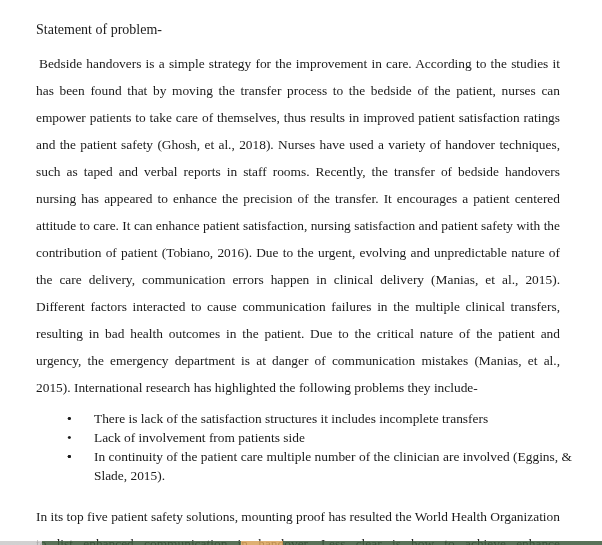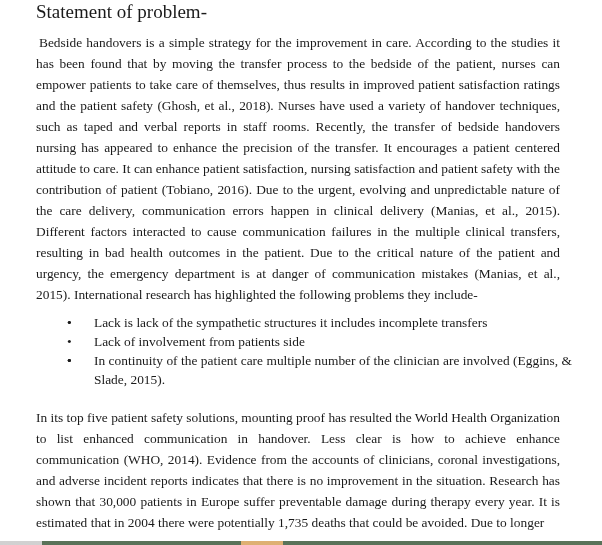--- a/index.html
+++ b/index.html
@@ -16,30 +16,30 @@
       color: #1a1a1a;
       font-size: 13.4px;
     }
     .page {
       position: absolute;
       left: 36px;
       top: 0;
       width: 536px;
     }
     .heading {
-      margin: 3px 0 0 0;
+      margin: 21px 0 0 0;
       line-height: 18px;
       font-weight: normal;
-      font-size: 19px;
+      font-size: 14px;
     }
     .para {
       margin: 10px 12px 0 0;
       text-align: justify;
       text-align-last: left;
-      line-height: 21px;
+      line-height: 27px;
     }
     .para.first { text-indent: 3px; margin-top: 11px; }
     ul.bullets {
       list-style: none;
       margin: 9px 0 0 0;
       padding: 0 0 0 31px;
     }
     ul.bullets li {
       position: relative;
       padding-left: 27px;
@@ -72,21 +72,21 @@
   <div class="heading">Statement of problem-</div>
 
   <p class="para first">Bedside handovers is a simple strategy for the improvement in care. According to the studies it has been found that by moving the transfer process to the bedside of the patient, nurses can empower patients to take care of themselves, thus results in improved patient satisfaction ratings and the patient safety (Ghosh, et al., 2018). Nurses have used a variety of handover techniques, such as taped and verbal reports in staff rooms. Recently, the transfer of bedside handovers nursing has appeared to enhance the precision of the transfer.  It encourages a patient centered attitude to care. It can enhance patient satisfaction, nursing satisfaction and patient safety with the contribution of patient (Tobiano, 2016).  Due to the urgent, evolving and unpredictable nature of the care delivery, communication errors happen in clinical delivery (Manias, et al., 2015). Different factors interacted to cause communication failures in the multiple clinical transfers, resulting in bad health outcomes in the patient. Due to the critical nature of the patient and urgency, the emergency department is at danger of communication mistakes (Manias, et al., 2015). International research has highlighted the following problems they include-</p>
 
   <ul class="bullets">
     <li>
       <span class="bullet">•</span>
     </li>
     <li>
       <span class="bullet">•</span>
-      <span>Lack is lack of the sympathetic structures it includes incomplete transfers</span>
+      <span>There is lack of the satisfaction structures it includes incomplete transfers</span>
     </li>
     <li>
       <span class="bullet">•</span>
       <span>Lack of involvement from patients side</span>
     </li>
     <li>
       <span class="bullet">•</span>
     </li>
     <li>
       <span class="bullet">•</span>

